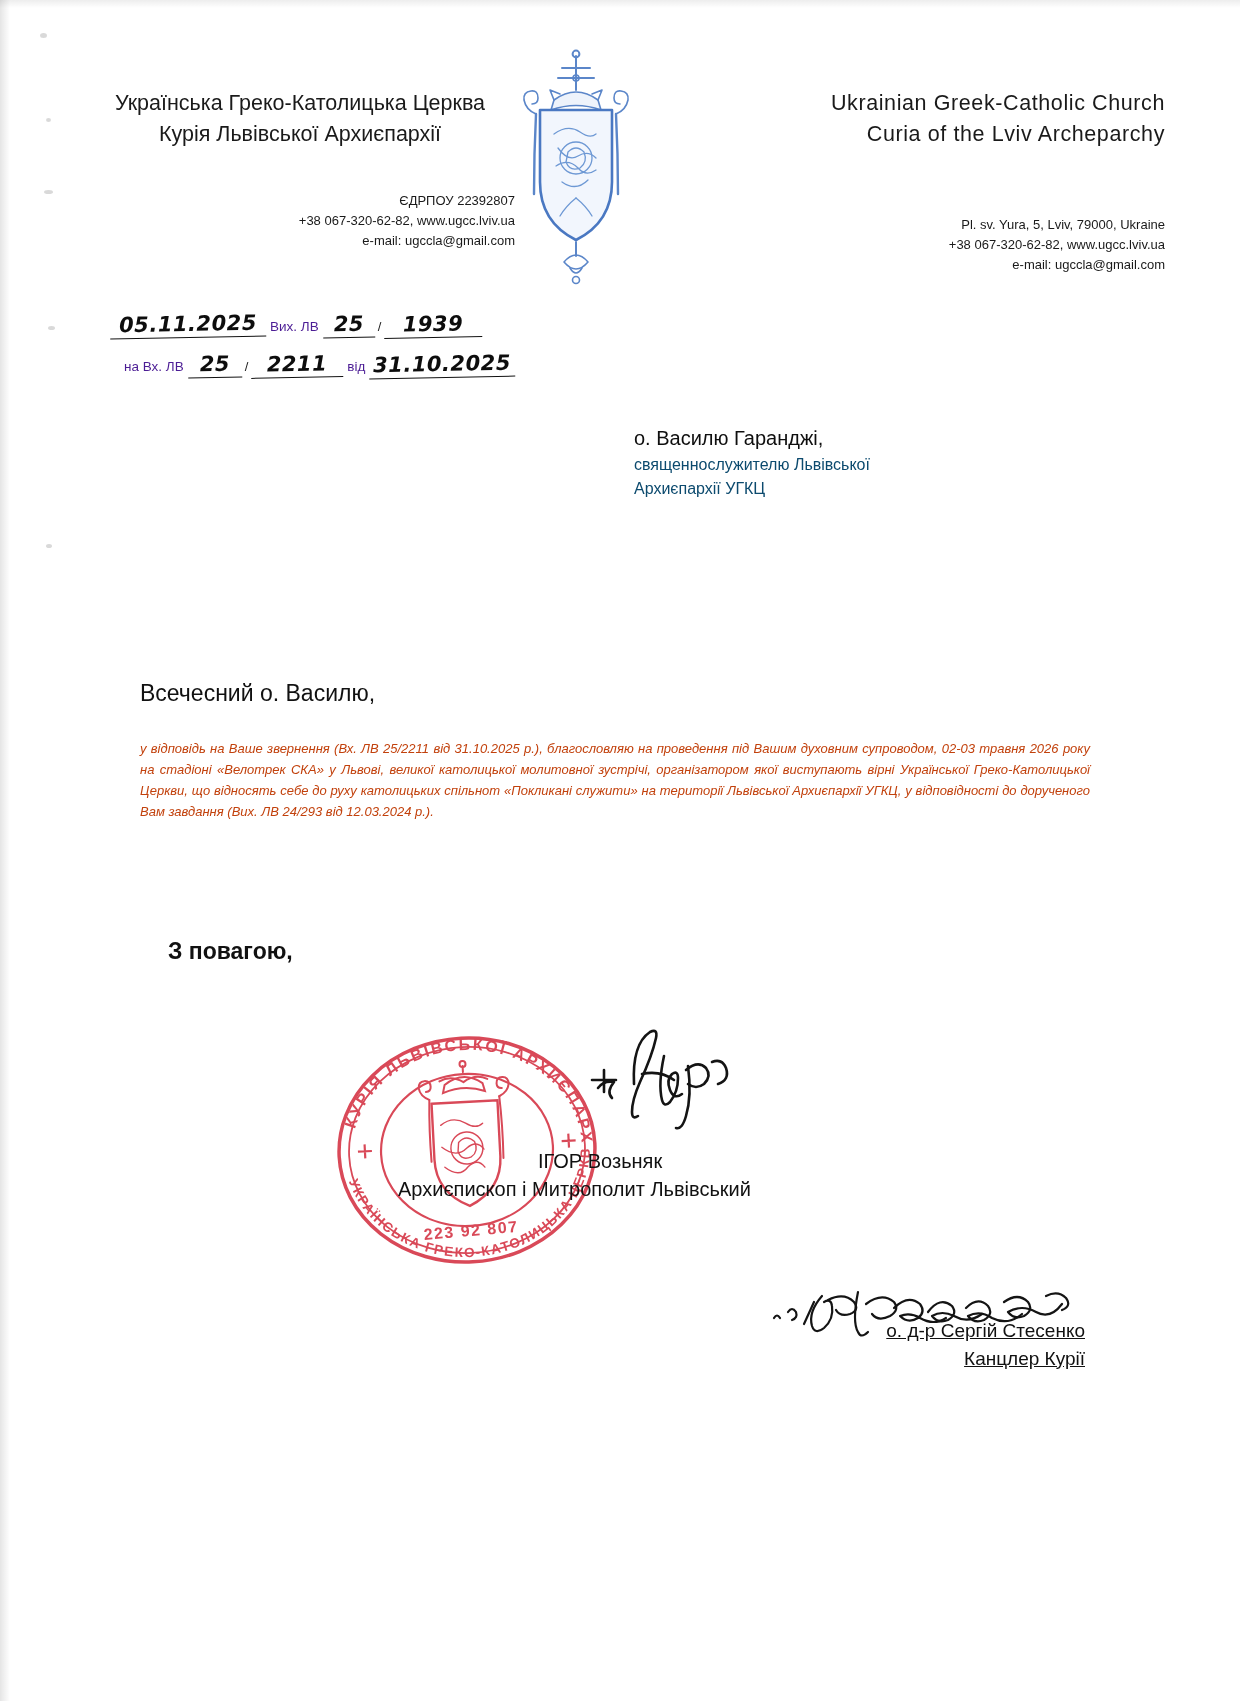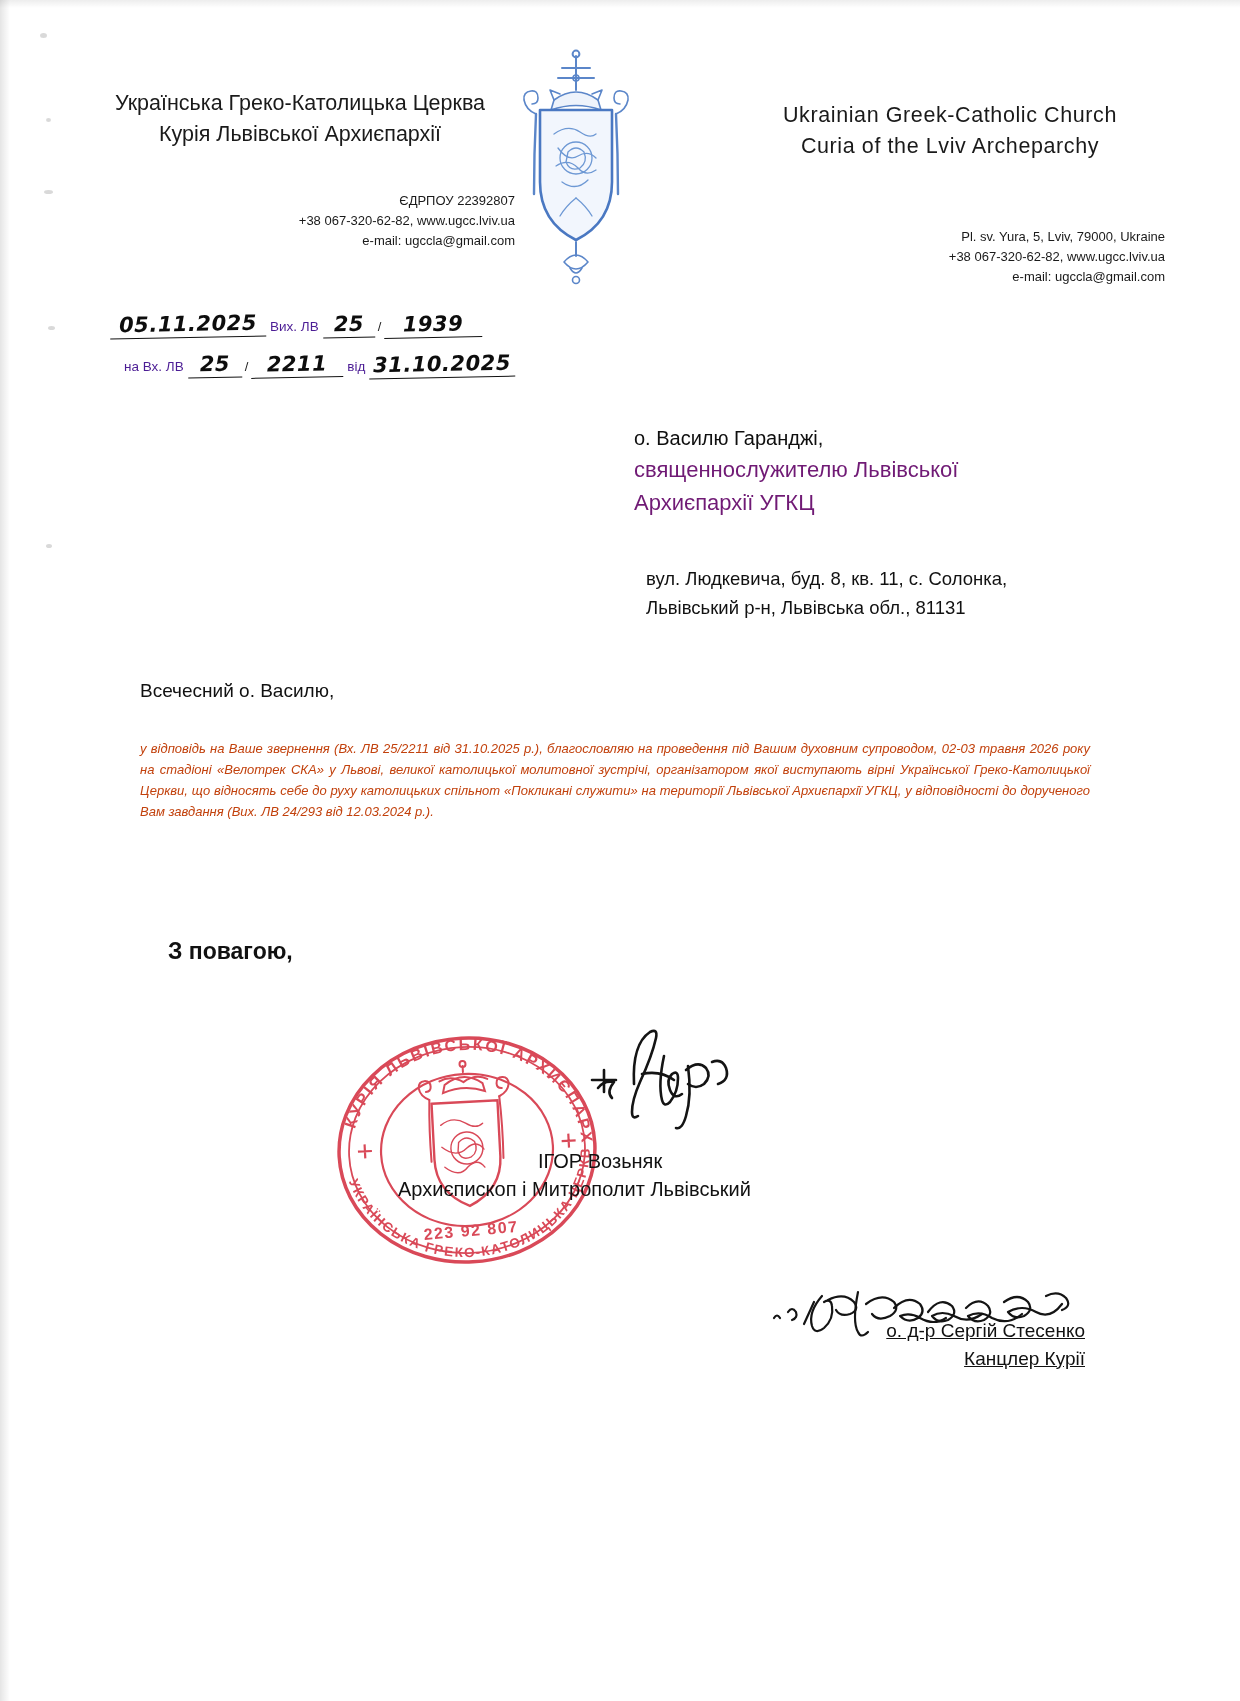--- a/index.html
+++ b/index.html
@@ -34,21 +34,21 @@
   .hdr-col{width:430px;}
   .hdr-col.left{padding-left:85px;}
   .hdr-col.right{padding-right:75px;}
   .hdr-title{
     font-size:21.5px;
     line-height:1.42;
     color:#1a1a1a;
     white-space:nowrap;
   }
   .hdr-col.left .hdr-title{text-align:center;}
-  .hdr-col.right .hdr-title{text-align:center;letter-spacing:.6px;margin-top:12px;}
+  .hdr-col.right .hdr-title{text-align:right;letter-spacing:.6px;}
   .hdr-title .l2{display:block;}
   .hdr-contact{
     margin-top:42px;
     font-size:13px;
     line-height:1.55;
     text-align:right;
     color:#1a1a1a;
     font-family:"Liberation Sans","DejaVu Sans",sans-serif;
   }
   .hdr-contact div{white-space:nowrap;}
@@ -111,38 +111,38 @@
     left:634px;
     width:470px;
   }
   .addr-name{
     font-size:20px;
     font-weight:400;
     color:#0f0f0f;
     line-height:1.45;
   }
   .addr-role{
-    font-size:22px;
+    font-size:16px;
     line-height:1.5;
-    color:#701a75;
+    color:#0c4a6e;
   }
   .addr-address{
     margin-top:45px;
     padding-left:12px;
     font-size:18.5px;
     line-height:1.58;
     color:#111;
   }
 
   
   .greeting{
     position:absolute;
     top:680px;
     left:140px;
-    font-size:19px;
+    font-size:23px;
     color:#111;
   }
   .body-text{
     position:absolute;
     top:738px;
     left:140px;
     width:950px;
     font-size:13px;
     line-height:1.62;
     text-align:justify;
@@ -320,24 +320,20 @@
       <span class="hand idx">2211</span>
       <span class="printed">від</span>
       <span class="hand date">31.10.2025</span>
     </div>
   </div>
 
   <div class="addressee">
     <div class="addr-name">о. Василю Гаранджі,</div>
     <div class="addr-role">священнослужителю Львівської</div>
     <div class="addr-role">Архиєпархії УГКЦ</div>
-    <div class="addr-address">
-      <div>вул. Людкевича, буд. 8, кв. 11, с. Солонка,</div>
-      <div>Львівський р-н, Львівська обл., 81131</div>
-    </div>
   </div>
 
   <div class="greeting">Всечесний о. Василю,</div>
   <div class="body-text">у відповідь на Ваше звернення (Вх. ЛВ 25/2211 від 31.10.2025 р.), благословляю на проведення під Вашим духовним супроводом, 02-03 травня 2026 року на стадіоні «Велотрек СКА» у Львові, великої католицької молитовної зустрічі, організатором якої виступають вірні Української Греко-Католицької Церкви, що відносять себе до руху католицьких спільнот «Покликані служити» на території Львівської Архиєпархії УГКЦ, у відповідності до дорученого Вам завдання (Вих. ЛВ 24/293 від 12.03.2024 р.).</div>
   <div class="regards">З повагою,</div>
 
   <div class="stamp">
     <svg viewBox="0 0 290 260" width="290" height="260" fill="none">
       <defs>
         <path id="arcTop" d="M 30 130 a 115 100 0 0 1 230 0"></path>

